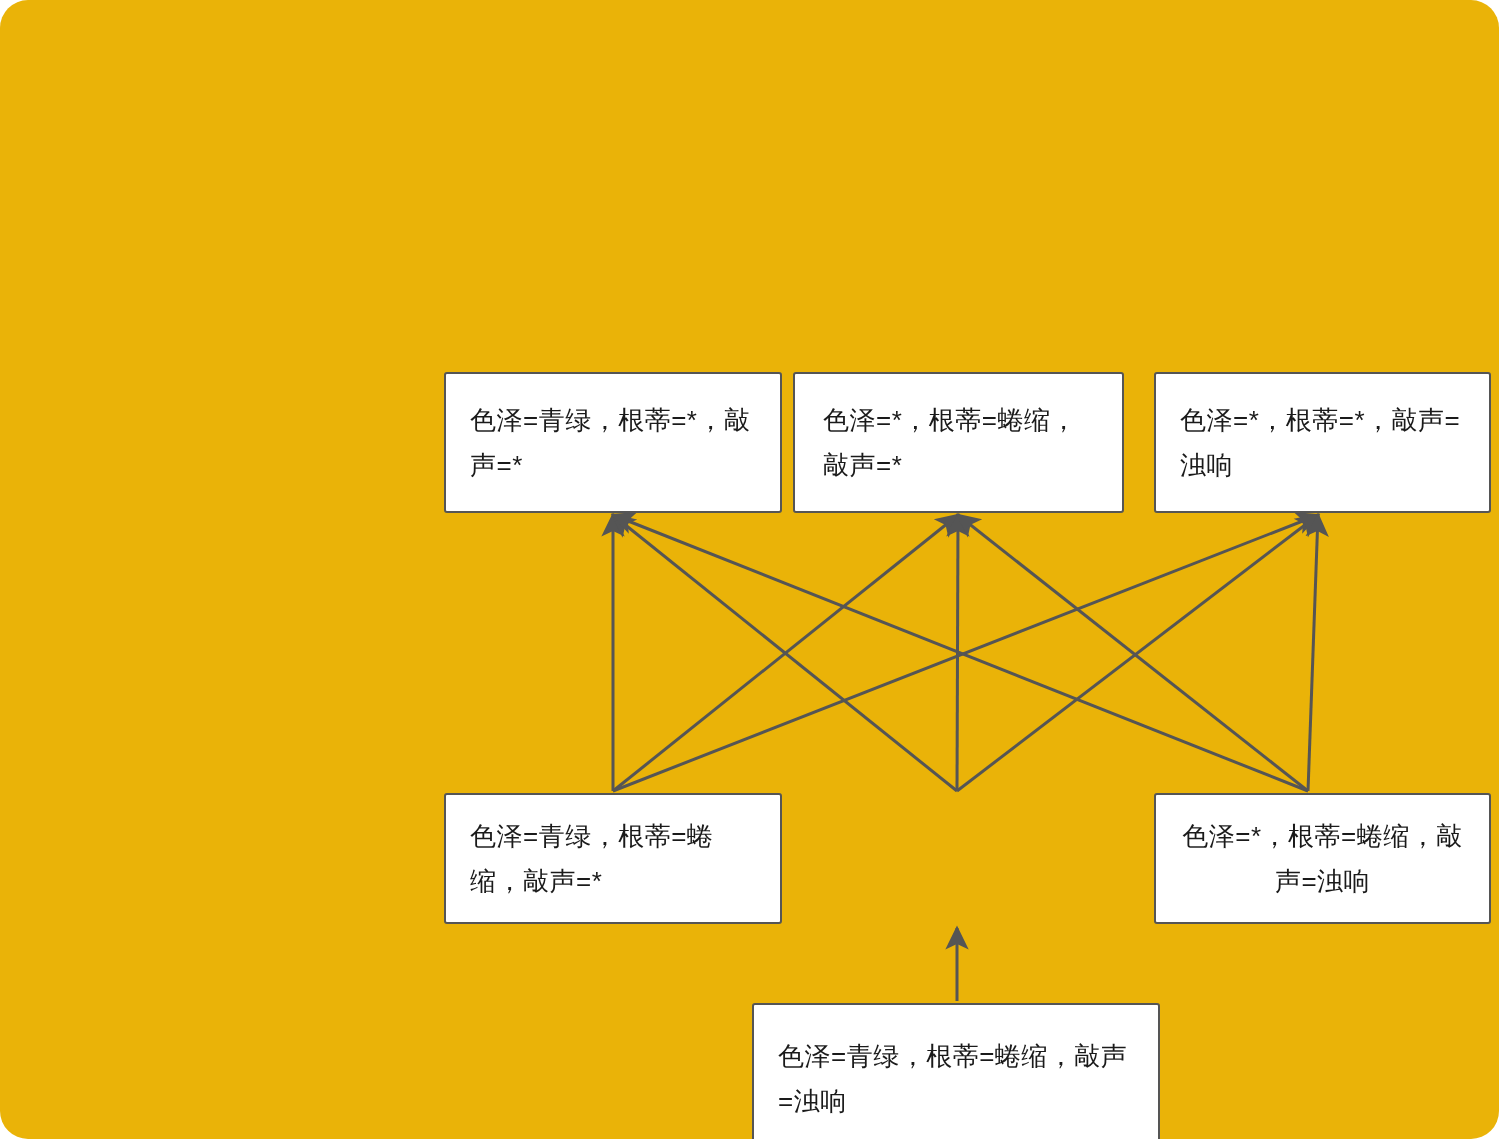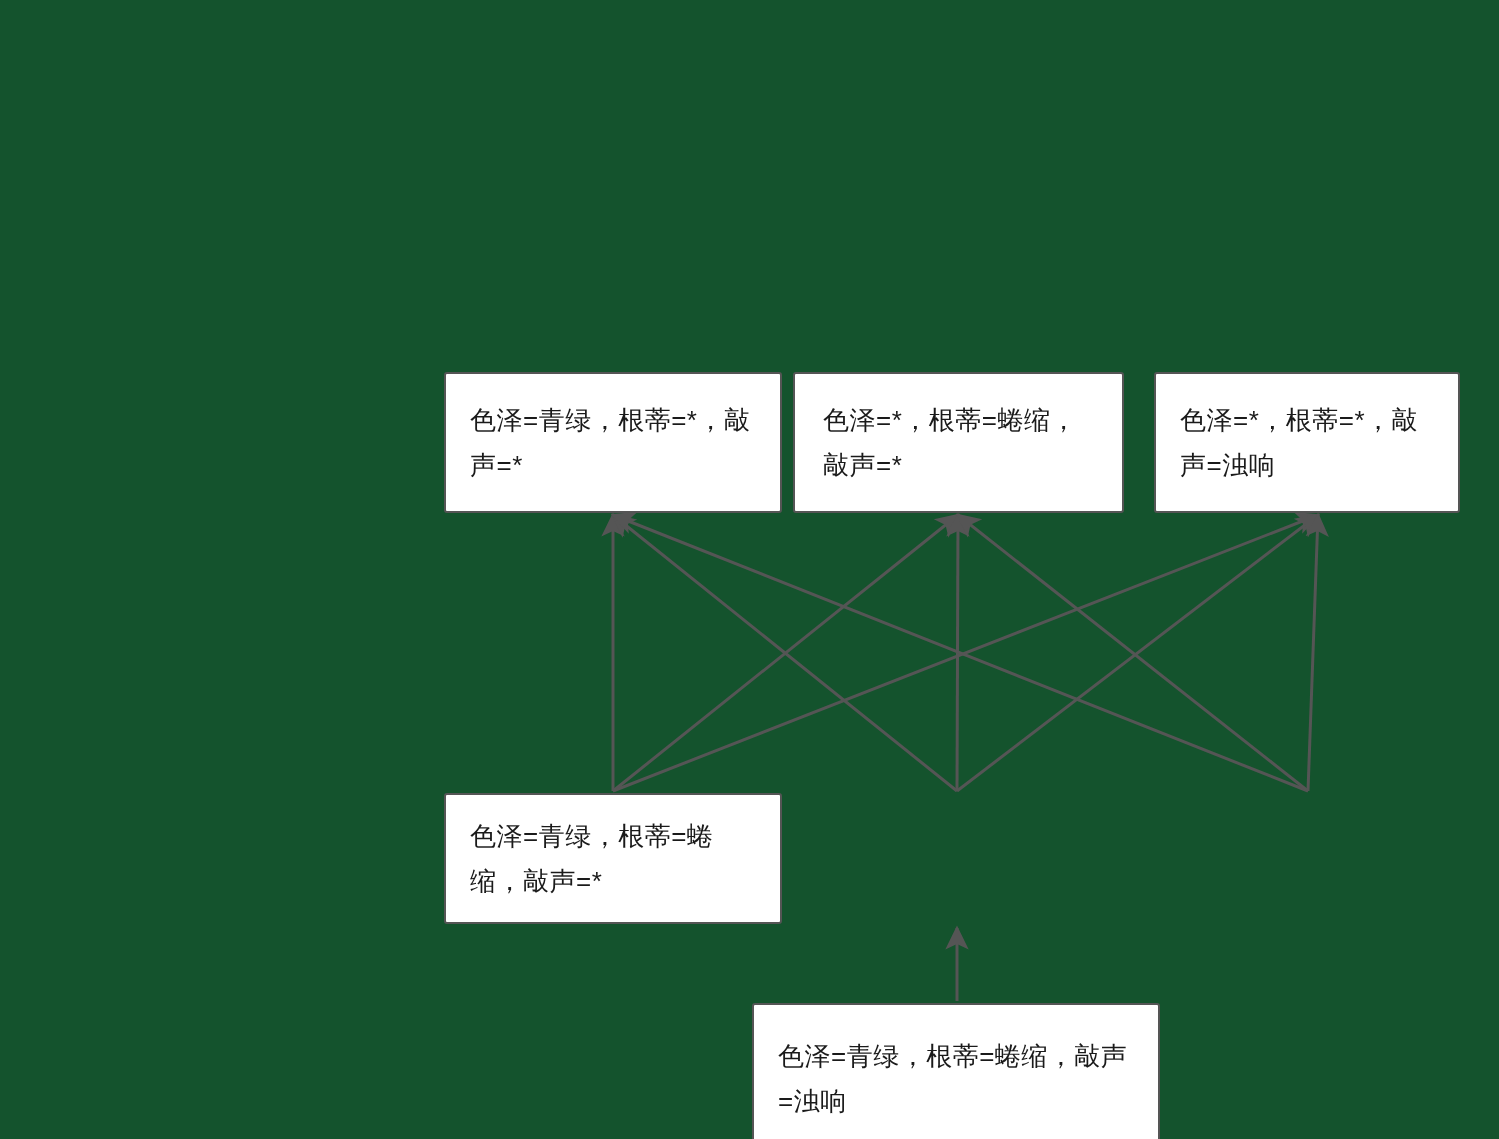--- a/index.html
+++ b/index.html
@@ -7,22 +7,23 @@
     padding: 0;
     background: #ffffff;
   }
   body {
     font-family: "Liberation Sans", "DejaVu Sans", sans-serif;
   }
   #canvas {
     position: relative;
     width: 1499px;
     height: 1139px;
-    background: #14532d;
+    background: #eab308;
     overflow: hidden;
+    border-radius: 28px;
   }
   #edges {
     position: absolute;
     left: 0;
     top: 0;
     width: 1499px;
     height: 1139px;
   }
   .node {
     position: absolute;
@@ -70,25 +71,28 @@
         <line x1="957" y1="1001" x2="957" y2="928" stroke="#555555" stroke-width="3" marker-end="url(#arrowhead)"></line>
       </g>
   </svg>
 
   <div class="node" style="left: 444px; top: 372px; width: 338px; height: 141px;">
     <div class="node-text align-left">色泽=青绿，根蒂=*，敲声=*</div>
   </div>
   <div class="node" style="left: 793px; top: 372px; width: 331px; height: 141px; padding-left: 28px;">
     <div class="node-text align-left">色泽=*，根蒂=蜷缩，敲声=*</div>
   </div>
-  <div class="node" style="left: 1154px; top: 372px; width: 306px; height: 141px;">
+  <div class="node" style="left: 1154px; top: 372px; width: 337px; height: 141px;">
     <div class="node-text align-left">色泽=*，根蒂=*，敲声=浊响</div>
   </div>
 
   <div class="node" style="left: 444px; top: 793px; width: 338px; height: 131px; justify-content: flex-end;">
     <div class="node-text align-left">色泽=青绿，根蒂=蜷缩，敲声=*</div>
+  </div>
+  <div class="node" style="left: 1154px; top: 793px; width: 337px; height: 131px;">
+    <div class="node-text align-center">色泽=*，根蒂=蜷缩，敲声=浊响</div>
   </div>
 
   <div class="node" style="left: 752px; top: 1003px; width: 408px; height: 151px;">
     <div class="node-text align-left">色泽=青绿，根蒂=蜷缩，敲声=浊响</div>
   </div>
 
 </div>
 
 </body></html>

